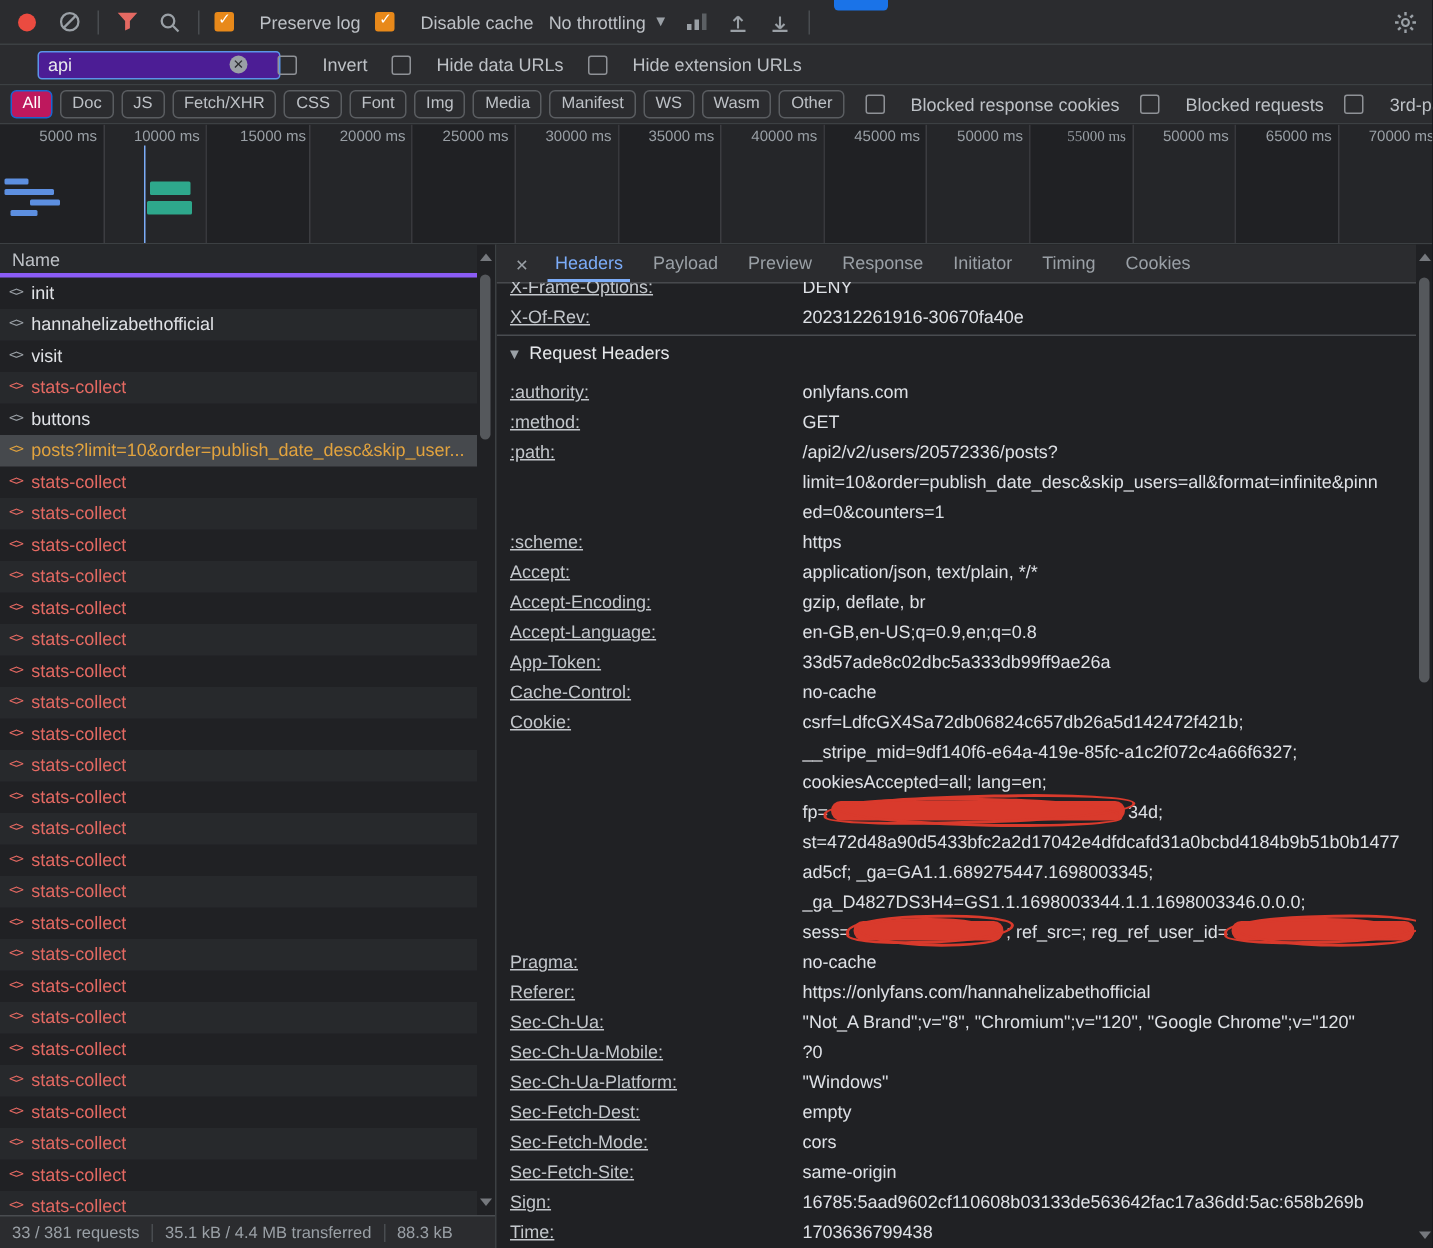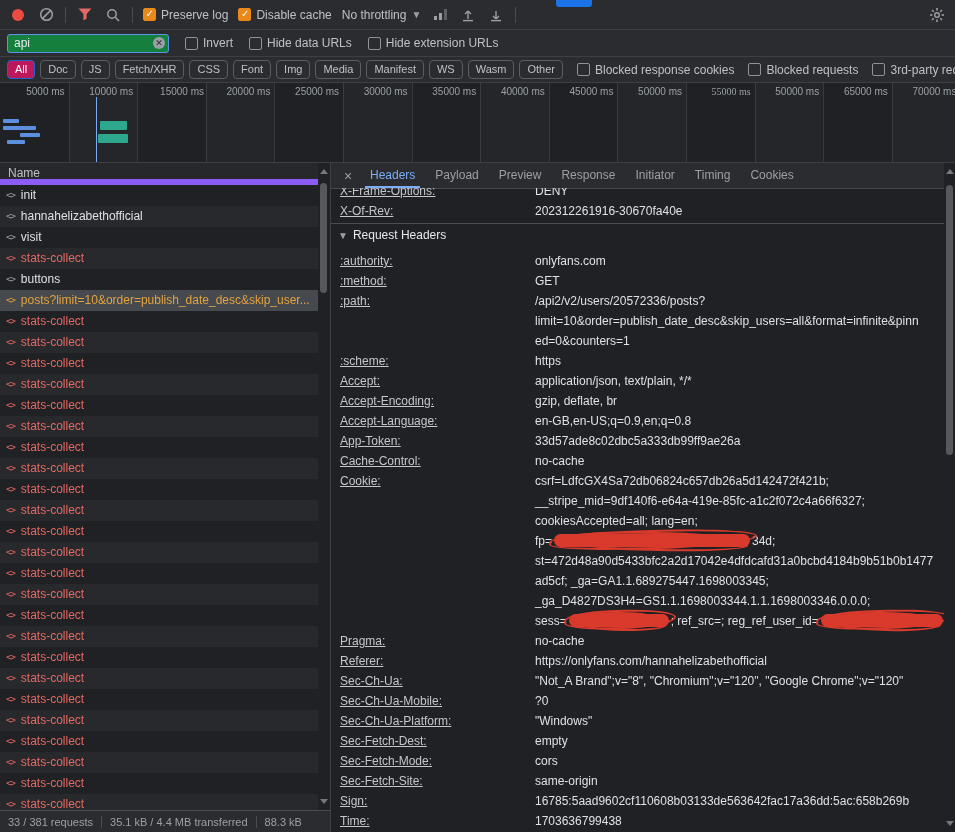--- a/index.html
+++ b/index.html
@@ -9,47 +9,47 @@
        border-bottom:1px solid #3c4043;box-sizing:border-box;}
   .toolbar{top:0;height:30px;gap:10px;padding:0 9px;}
   .filterbar{top:30px;height:27px;gap:16px;padding:0 7px;}
   .chipbar{top:57px;height:26px;gap:5px;padding:0 7px;}
   .icon-btn{display:flex;align-items:center;justify-content:center;width:18px;height:18px;flex:none;}
   .sep-v{width:1px;height:16px;background:#494c50;flex:none;}
   .record-dot{width:12px;height:12px;border-radius:50%;background:#eb4b40;}
   .cb{width:13px;height:13px;border:1px solid #8f9297;border-radius:2px;box-sizing:border-box;flex:none;position:relative;}
   .cb.checked{background:#e8891a;border-color:#e8891a;}
   .cb.checked::after{content:"✓";position:absolute;left:1.5px;top:-1.5px;color:#fff;font-size:10px;font-weight:bold;}
-  .cb-group{display:flex;align-items:center;gap:5px;flex:none;}
+  .cb-group{display:flex;align-items:center;gap:17px;flex:none;}
   .cb-label{color:#bdc1c6;white-space:nowrap;}
   .throttle{display:flex;align-items:center;gap:5px;color:#bdc1c6;flex:none;}
   .caret{color:#9aa0a6;font-size:10px;}
   .top-indicator{position:absolute;left:556px;top:0;width:36px;height:7px;background:#1a73e8;border-radius:0 0 3px 3px;}
   .gear{margin-left:auto;}
   .filter-input-wrap{position:relative;width:162px;height:19px;flex:none;}
-  .filter-input{width:100%;height:100%;box-sizing:border-box;background:#15803d;border:1px solid #5b94e8;
-       border-radius:3px;color:#e8eaed;font:12px "Liberation Sans","DejaVu Sans",sans-serif;padding:0 18px 0 6px;outline:none;}
+  .filter-input{width:100%;height:100%;box-sizing:border-box;background:#4c1d95;border:1px solid #5b94e8;
+       border-radius:3px;color:#e8eaed;font:12px "Liberation Sans","DejaVu Sans",sans-serif;padding:0 18px 0 6px;outline:none;margin-left:18px;}
   .clear-circle{position:absolute;right:4px;top:3px;width:12px;height:12px;border-radius:50%;background:#9aa0a6;
        color:#2b2c2f;font-size:9px;line-height:12px;text-align:center;font-weight:bold;}
   .chip{border:1px solid #5a5d61;border-radius:4px;padding:2px 7px;color:#bdc1c6;font-size:11px;line-height:13px;flex:none;}
   .chip.selected{background:#be185d;border-color:#1a65d0;color:#fff;}
   .chip-cbs{display:flex;align-items:center;gap:14px;margin-left:9px;}
   
   .overview{position:absolute;top:83px;left:0;right:0;height:80px;background:#202124;border-bottom:1px solid #3c4043;
        box-sizing:border-box;overflow:hidden;}
   .ov-col{position:absolute;top:0;bottom:0;background:rgba(255,255,255,.025);}
   .ov-grid{position:absolute;top:0;bottom:0;width:1px;background:#38393d;}
   .ov-label{position:absolute;top:3px;font-size:10px;color:#9aa0a6;transform:translateX(-100%);padding-right:4px;white-space:nowrap;}
   .ov-bar{position:absolute;border-radius:1px;}
   .ov-bar.blue{background:#5d8fe0;}
   .ov-bar.teal{background:#2ea88c;}
   .ov-marker{position:absolute;top:14px;bottom:0;width:1px;background:#7cacf8;}
   
   .list-pane{position:absolute;top:163px;left:0;width:318px;bottom:22px;overflow:hidden;background:#202124;}
-  .list-head{height:22px;line-height:21px;padding-left:8px;color:#bdc1c6;border-bottom:6px solid #8b5cf6;
+  .list-head{height:22px;line-height:21px;padding-left:8px;color:#bdc1c6;border-bottom:3px solid #8b5cf6;
        background:#26282b;box-sizing:border-box;}
   .req-row{height:21px;line-height:21px;display:flex;align-items:center;gap:6px;padding:0 6px;white-space:nowrap;overflow:hidden;}
   .req-row.alt{background:#27292c;}
   .req-icon{font-size:9px;font-family:"DejaVu Sans Mono","Liberation Mono",monospace;color:#9aa0a6;flex:none;letter-spacing:-1px;}
   .req-label{overflow:hidden;text-overflow:ellipsis;}
   .req-row.error{color:#e46962;}
   .req-row.error .req-icon{color:#e46962;}
   .req-row.selected{background:#46494d;color:#e2a33e;}
   .req-row.selected .req-icon{color:#e2a33e;}
   

